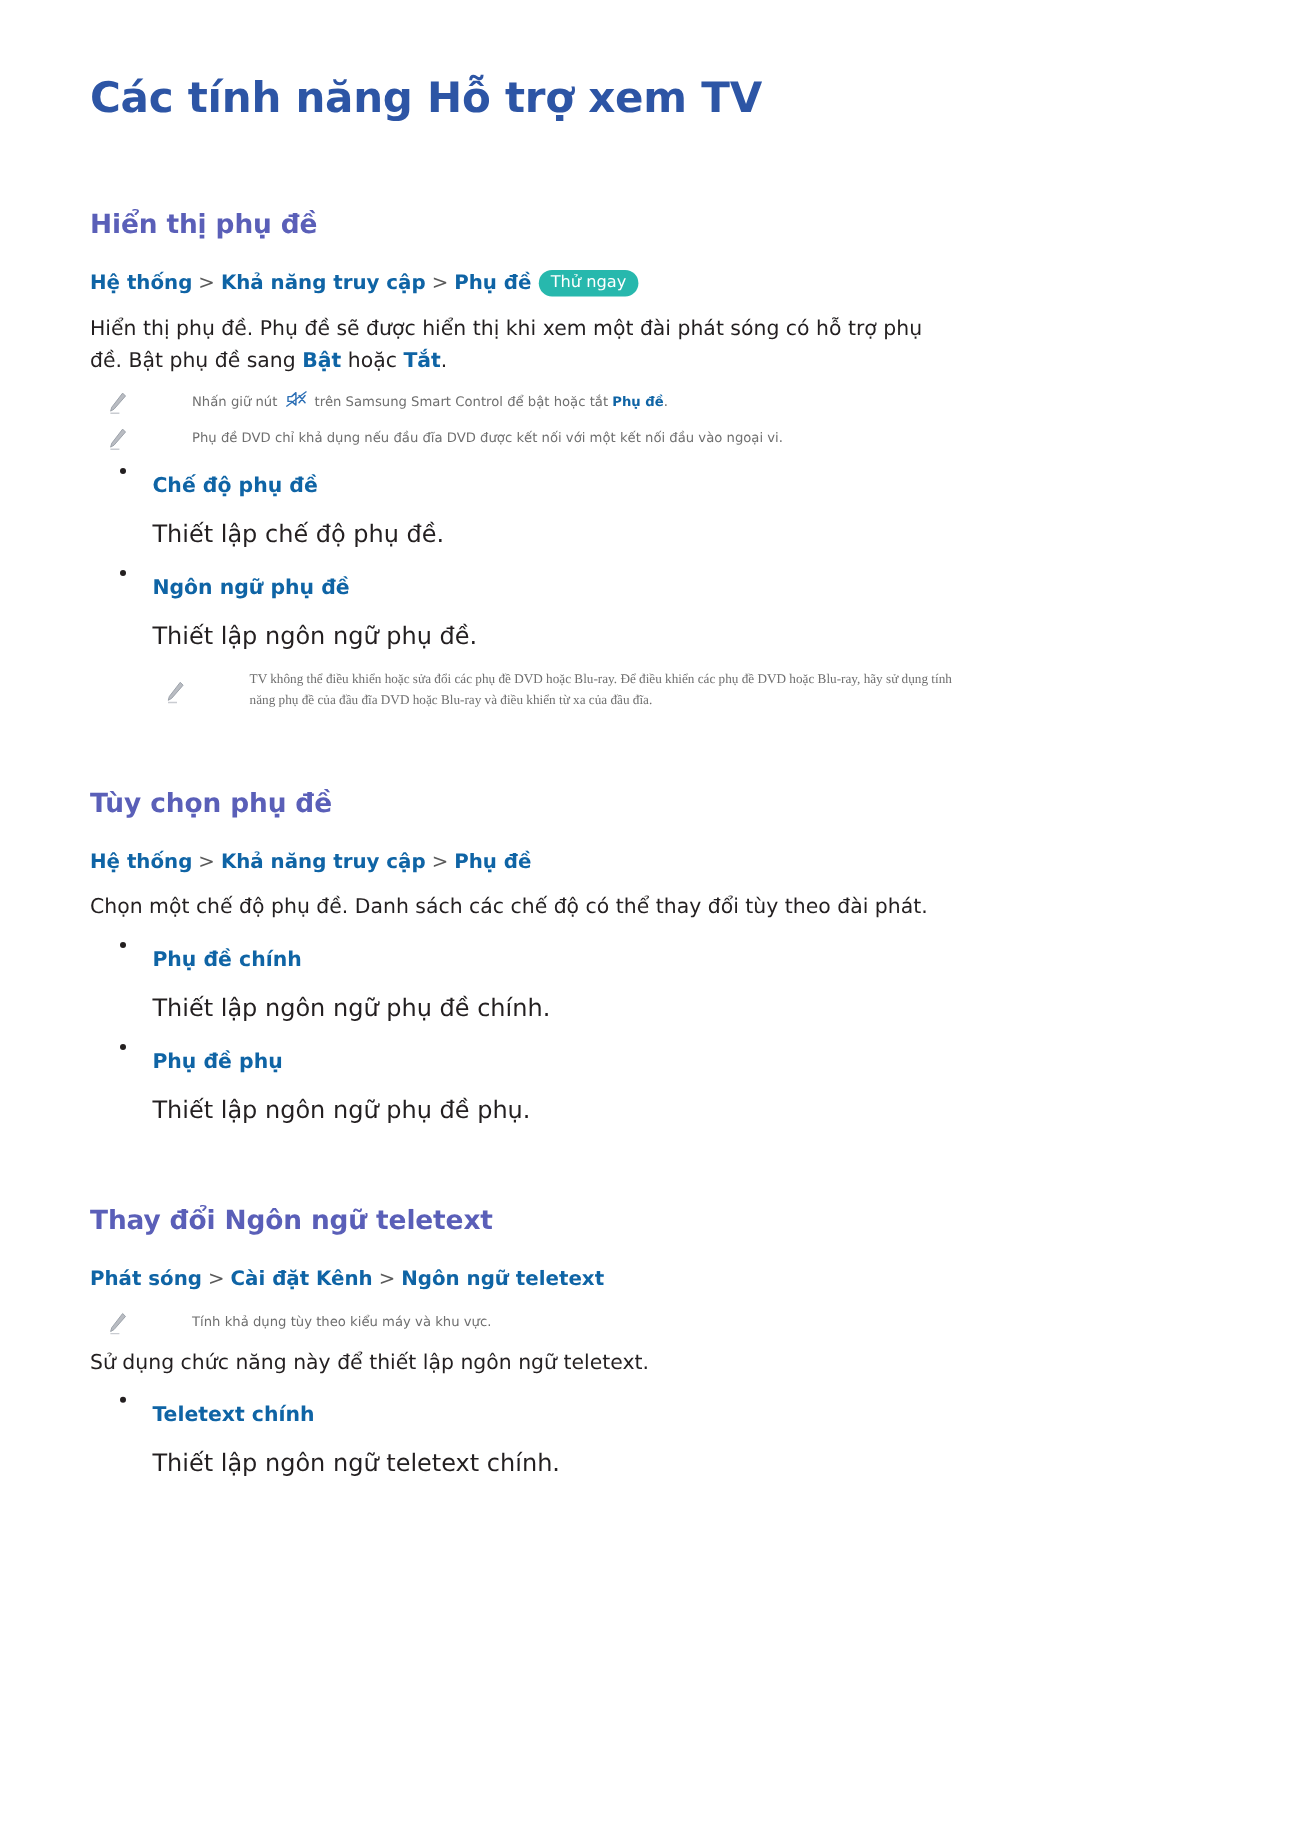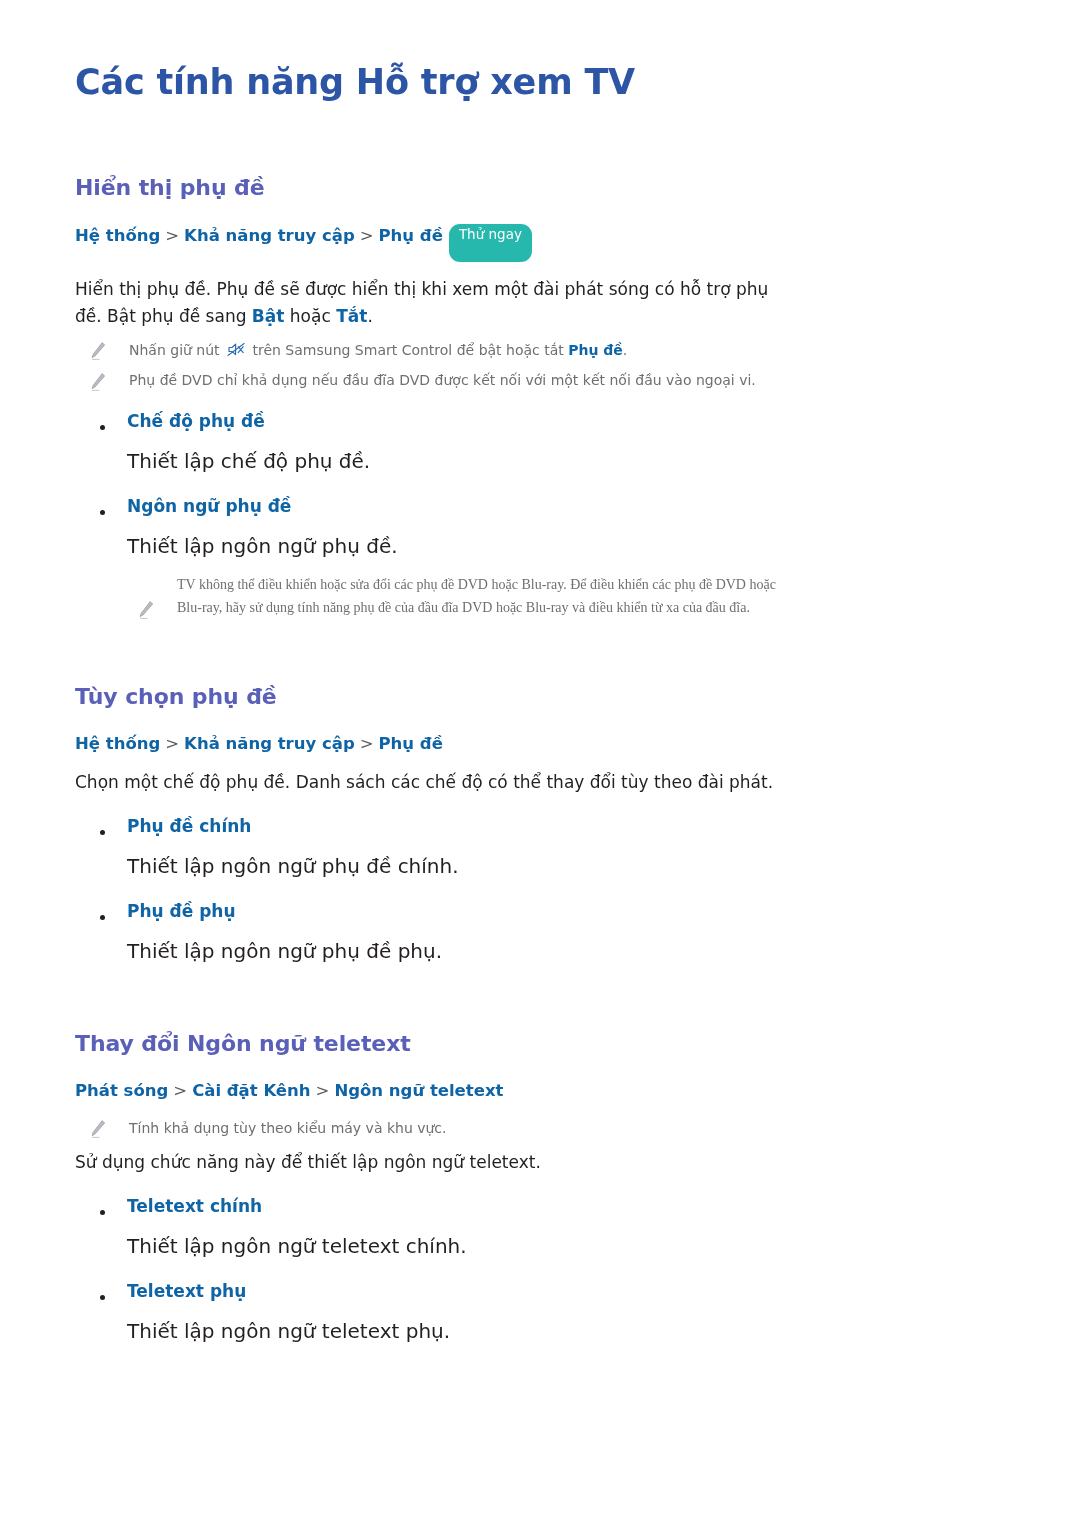--- a/index.html
+++ b/index.html
@@ -62,21 +62,21 @@
     font-weight: normal;
     padding: 0 5px;
   }
   .try-badge {
     display: inline-block;
     background: #27b8ad;
     color: #ffffff;
     font-size: 13.5px;
     font-weight: normal;
     border-radius: 11px;
-    padding: 2px 10px 19px 10px;
+    padding: 2px 10px 3px 10px;
     margin-left: 6px;
     vertical-align: 2px;
     line-height: 1.25;
   }
 
   
   .body-text {
     font-size: 17px;
     line-height: 1.62;
     color: #231f20;
@@ -84,26 +84,27 @@
     max-width: 935px;
   }
   .body-text b, .hl {
     color: #0f64a5;
     font-weight: bold;
   }
 
   
   .note {
     display: flex;
-    align-items: flex-end;
+    align-items: center;
     color: #6f6f6f;
-    font-size: 14px;
+    font-size: 11px;
     line-height: 1.62;
     margin: 8px 0 8px 0;
     max-width: 940px;
+    gap: 31px;
   }
   .note.indented { margin-left: 48px; max-width: 900px; }
   .note .pencil {
     flex: 0 0 auto;
     width: 18px;
     height: 20px;
     margin: 2px 22px 0 14px;
   }
   .note .note-text b { color: #0f64a5; font-weight: bold; }
   .mute-icon {
@@ -111,21 +112,21 @@
     width: 18px;
     height: 15px;
     vertical-align: -2px;
     margin: 0 3px;
   }
 
   
   .bullet-item { margin: 18px 0 0 0; }
   .bullet-row {
     display: flex;
-    align-items: flex-end;
+    align-items: flex-start;
   }
   .bullet-dot {
     flex: 0 0 auto;
     width: 5px;
     height: 5px;
     border-radius: 50%;
     background: #231f20;
     margin: 0 22px 0 25px;
     position: relative;
     top: -4px;
@@ -256,22 +257,15 @@
     <p class="body-text">Sử dụng chức năng này để thiết lập ngôn ngữ teletext.</p>
 
     <div class="bullet-item">
       <div class="bullet-row">
         <span class="bullet-dot"></span>
         <span class="bullet-label">Teletext chính</span>
       </div>
       <div class="bullet-desc">Thiết lập ngôn ngữ teletext chính.</div>
     </div>
 
-    <div class="bullet-item">
-      <div class="bullet-row">
-        <span class="bullet-dot"></span>
-        <span class="bullet-label">Teletext phụ</span>
-      </div>
-      <div class="bullet-desc">Thiết lập ngôn ngữ teletext phụ.</div>
-    </div>
   </div>
 
 </div>
 
 </body></html>

